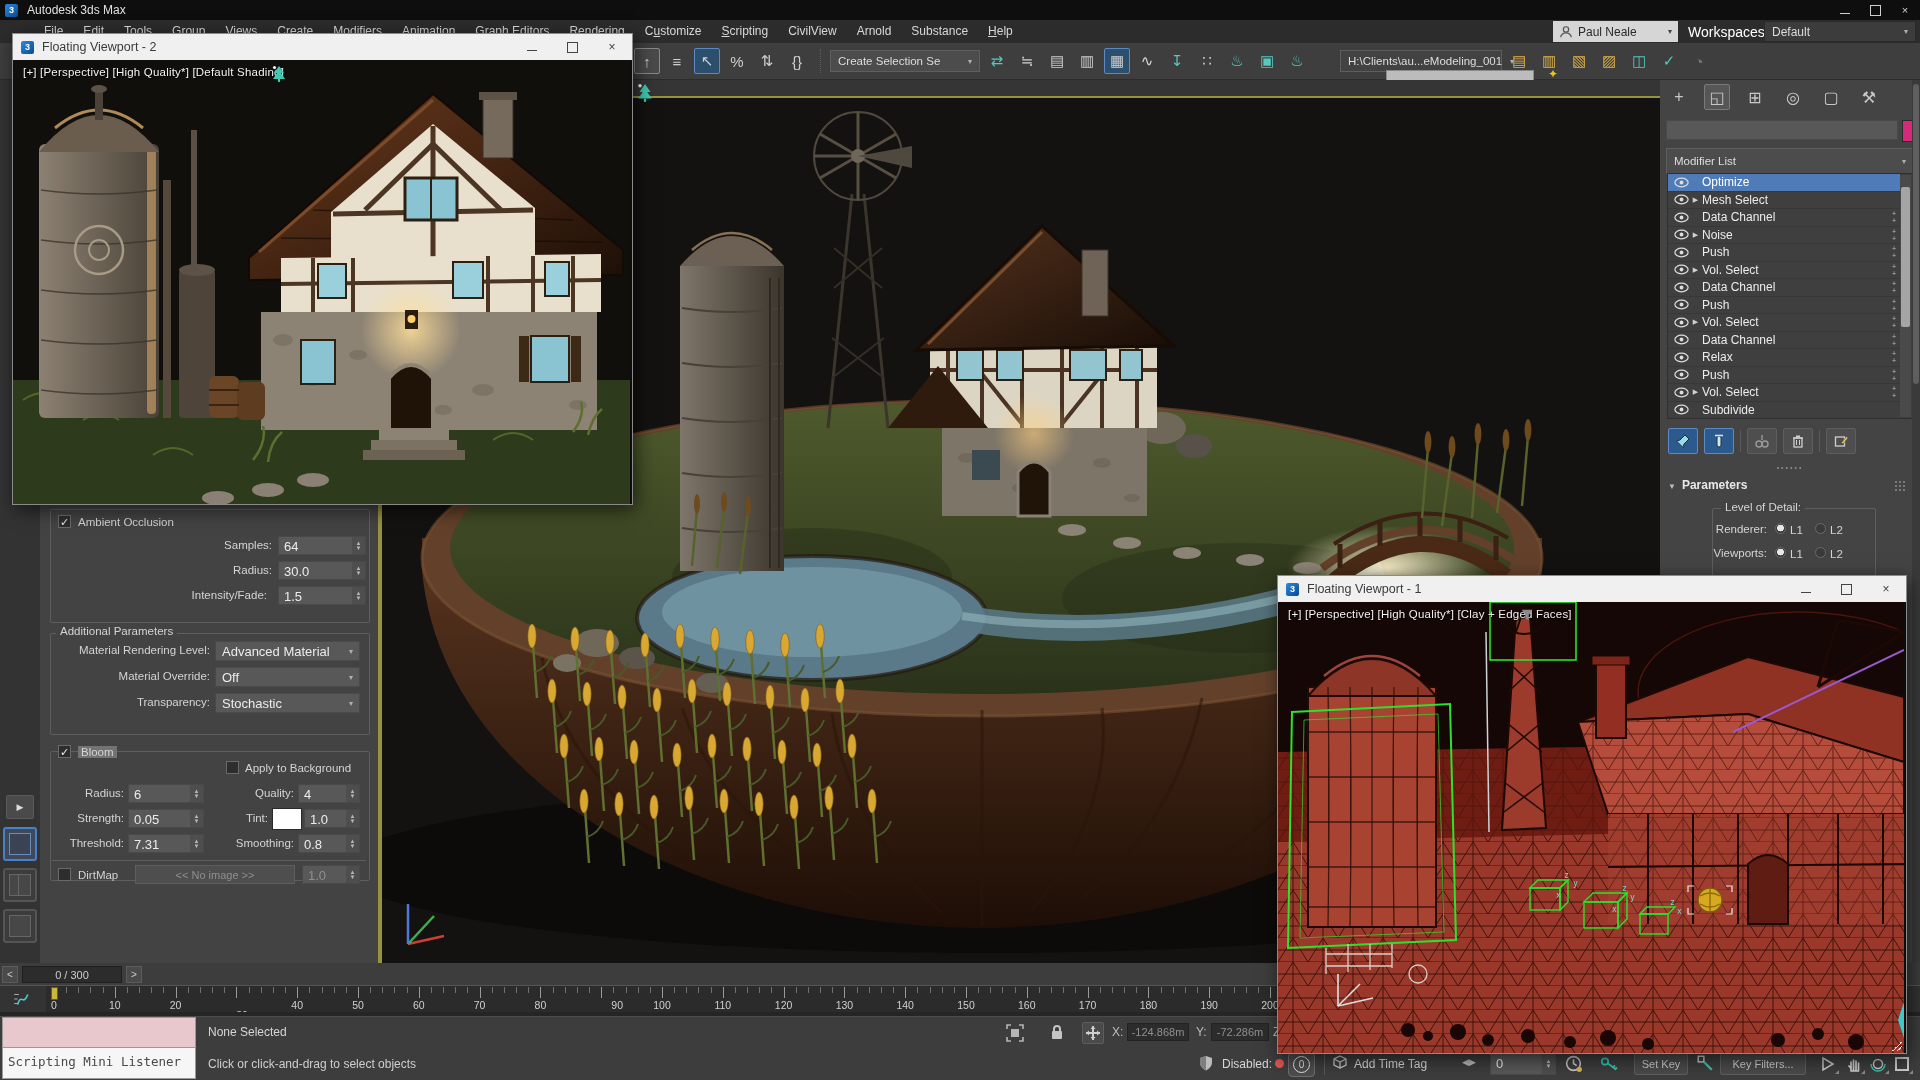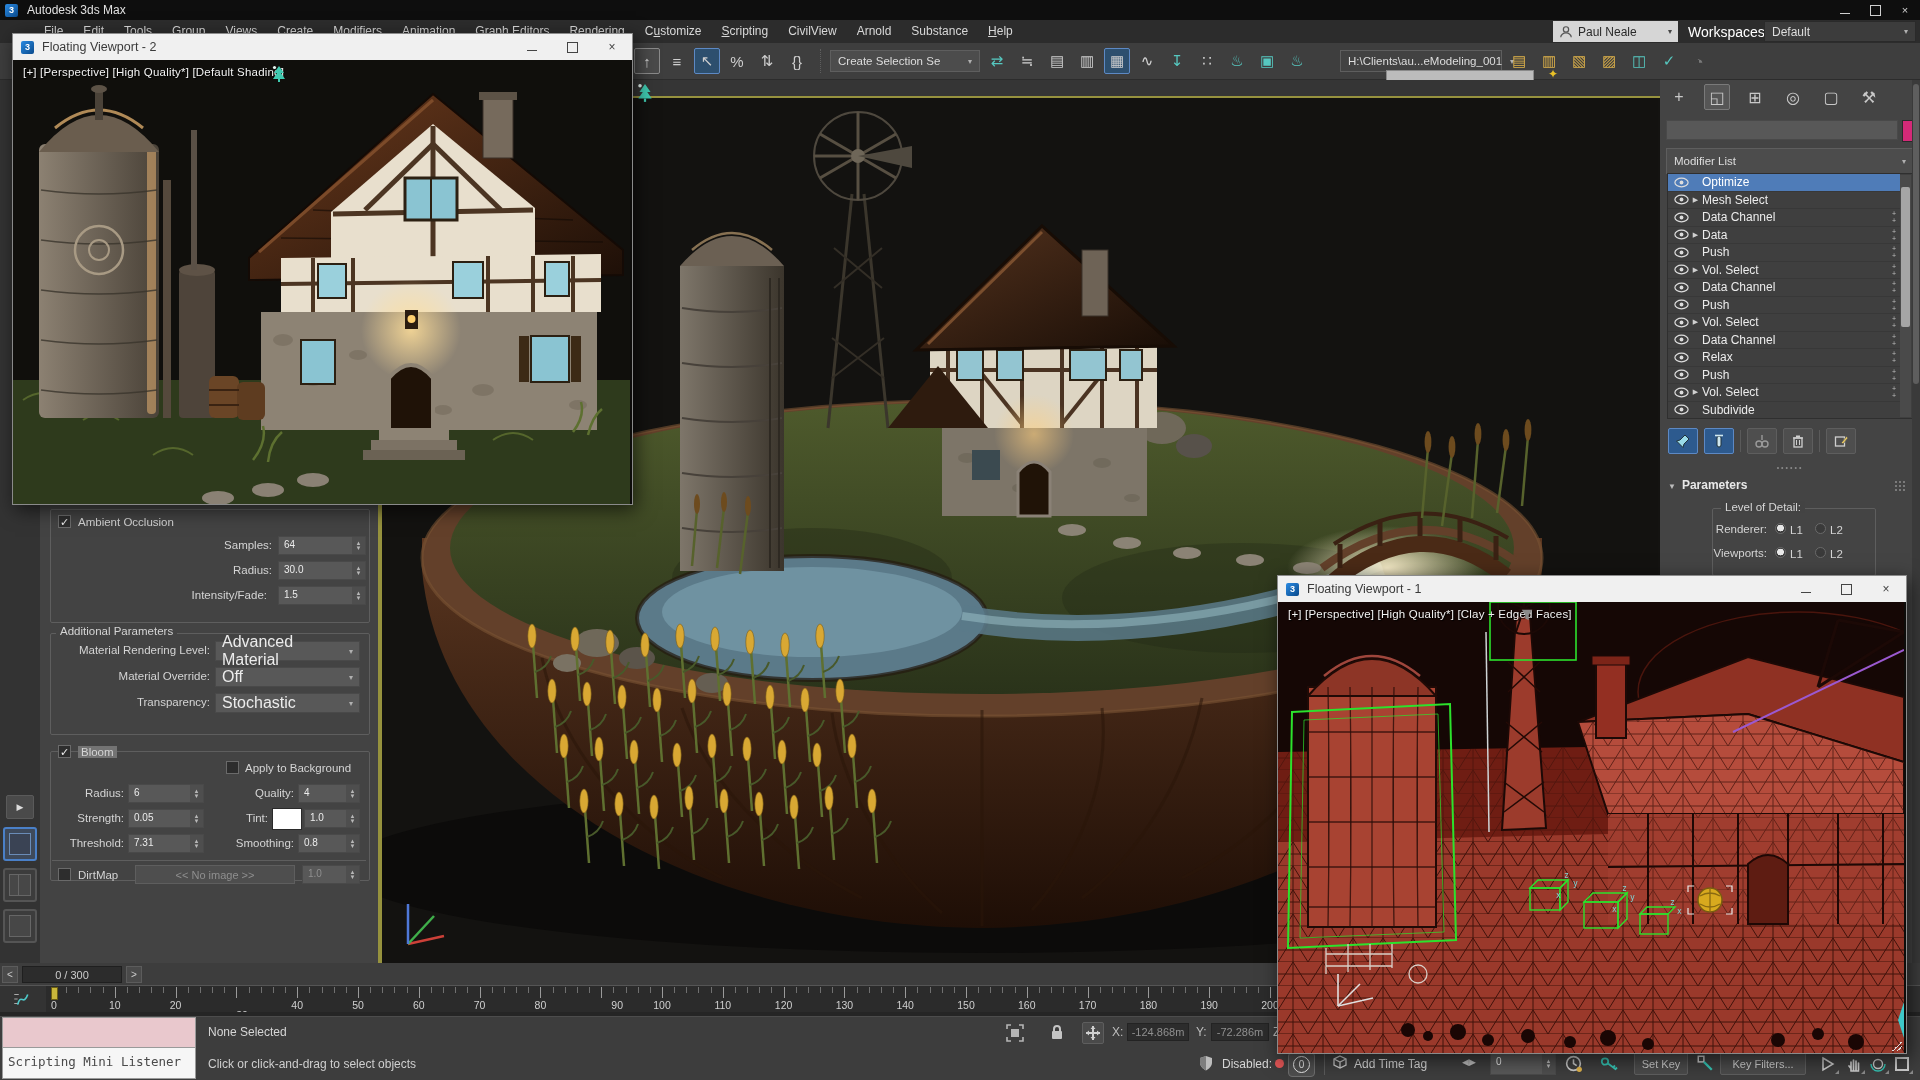--- a/index.html
+++ b/index.html
@@ -59,27 +59,27 @@
   
   #settings{position:absolute;left:40px;top:80px;width:340px;height:885px;background:#434343;border-right:2px solid #96923e;box-sizing:border-box}
   #settings-content{position:absolute;left:0;top:423px;width:336px}
   .grp{position:absolute;border:1px solid #5e5e5e;border-radius:2px}
   .gtitle{position:absolute;top:-8px;left:8px;background:#434343;padding:0 4px;font-size:11.5px;color:#d6d6d6;white-space:nowrap}
   .slabel{position:absolute;font-size:11.5px;color:#d4d4d4;text-align:right}
   .chk{position:absolute;width:13px;height:13px;background:#2d2d2d;border:1px solid #6a6a6a;color:#eee;
     font-size:11px;line-height:12px;text-align:center;box-sizing:border-box}
   .chk.on::before{content:"✓"}
   .spin{position:absolute;display:flex;height:19px;background:#585858;border:1px solid #494949;box-sizing:border-box}
-  .spin .val{flex:1;font-size:10px;color:#ececec;padding:2px 0 18px 5px;white-space:nowrap;overflow:hidden}
+  .spin .val{flex:1;font-size:13px;color:#ececec;padding:2px 0 18px 5px;white-space:nowrap;overflow:hidden}
   .spin .arr{width:13px;background:#4e4e4e;display:flex;flex-direction:column;align-items:center;justify-content:center;color:#b8b8b8}
   .spin .arr::before{content:"▲";font-size:6px;line-height:5px}
   .spin .arr::after{content:"▼";font-size:6px;line-height:5px}
   .spin.dim .val{color:#8f8f8f}
   .sdd{position:absolute;height:20px;background:#585858;border:1px solid #494949;display:flex;align-items:center;
-    font-size:16px;color:#ececec;padding:0 6px;box-sizing:border-box}
+    font-size:13px;color:#ececec;padding:0 6px;box-sizing:border-box}
   .sdd::after{content:"▾";margin-left:auto;font-size:8px;color:#b0b0b0;padding-left:6px}
   .swatch{position:absolute;border:1px solid #2a2a2a}
   .btn-gray{position:absolute;background:#4e4e4e;border:1px solid #5e5e5e;color:#8f8f8f;font-size:11px;
     display:flex;align-items:center;justify-content:center;box-sizing:border-box}
   
   #cpanel{position:absolute;left:1660px;top:80px;width:260px;height:972px;background:#444}
   #cp-tabs{position:absolute;left:6px;top:4px;display:flex;gap:12px}
   .cptab{width:26px;height:26px;display:flex;align-items:center;justify-content:center;color:#c8c8c8;font-size:16px;border-radius:2px}
   .cptab.act{background:#565656;border:1px solid #7a7a7a;box-sizing:border-box}
   #cp-name{position:absolute;left:6px;top:40px;width:232px;height:20px;background:#585858;border:1px solid #494949;box-sizing:border-box}
@@ -664,21 +664,21 @@
           <span class="sarr"></span>
           <span class="slab">Data Channel</span>
           <span class="smarks">+<br>+</span>
         </div>
         <div class="srow">
           <svg width="15" height="11" viewBox="0 0 15 11">
             <ellipse cx="7.5" cy="5.5" rx="6.6" ry="4.3" fill="none" stroke="#ddd" stroke-width="1.2"></ellipse>
             <circle cx="7.5" cy="5.5" r="1.9" fill="#ddd"></circle>
           </svg>
           <span class="sarr">▶</span>
-          <span class="slab">Data</span>
+          <span class="slab">Noise</span>
           <span class="smarks">+<br>+</span>
         </div>
         <div class="srow">
           <svg width="15" height="11" viewBox="0 0 15 11">
             <ellipse cx="7.5" cy="5.5" rx="6.6" ry="4.3" fill="none" stroke="#ddd" stroke-width="1.2"></ellipse>
             <circle cx="7.5" cy="5.5" r="1.9" fill="#ddd"></circle>
           </svg>
           <span class="sarr"></span>
           <span class="slab">Push</span>
           <span class="smarks">+<br>+</span>

